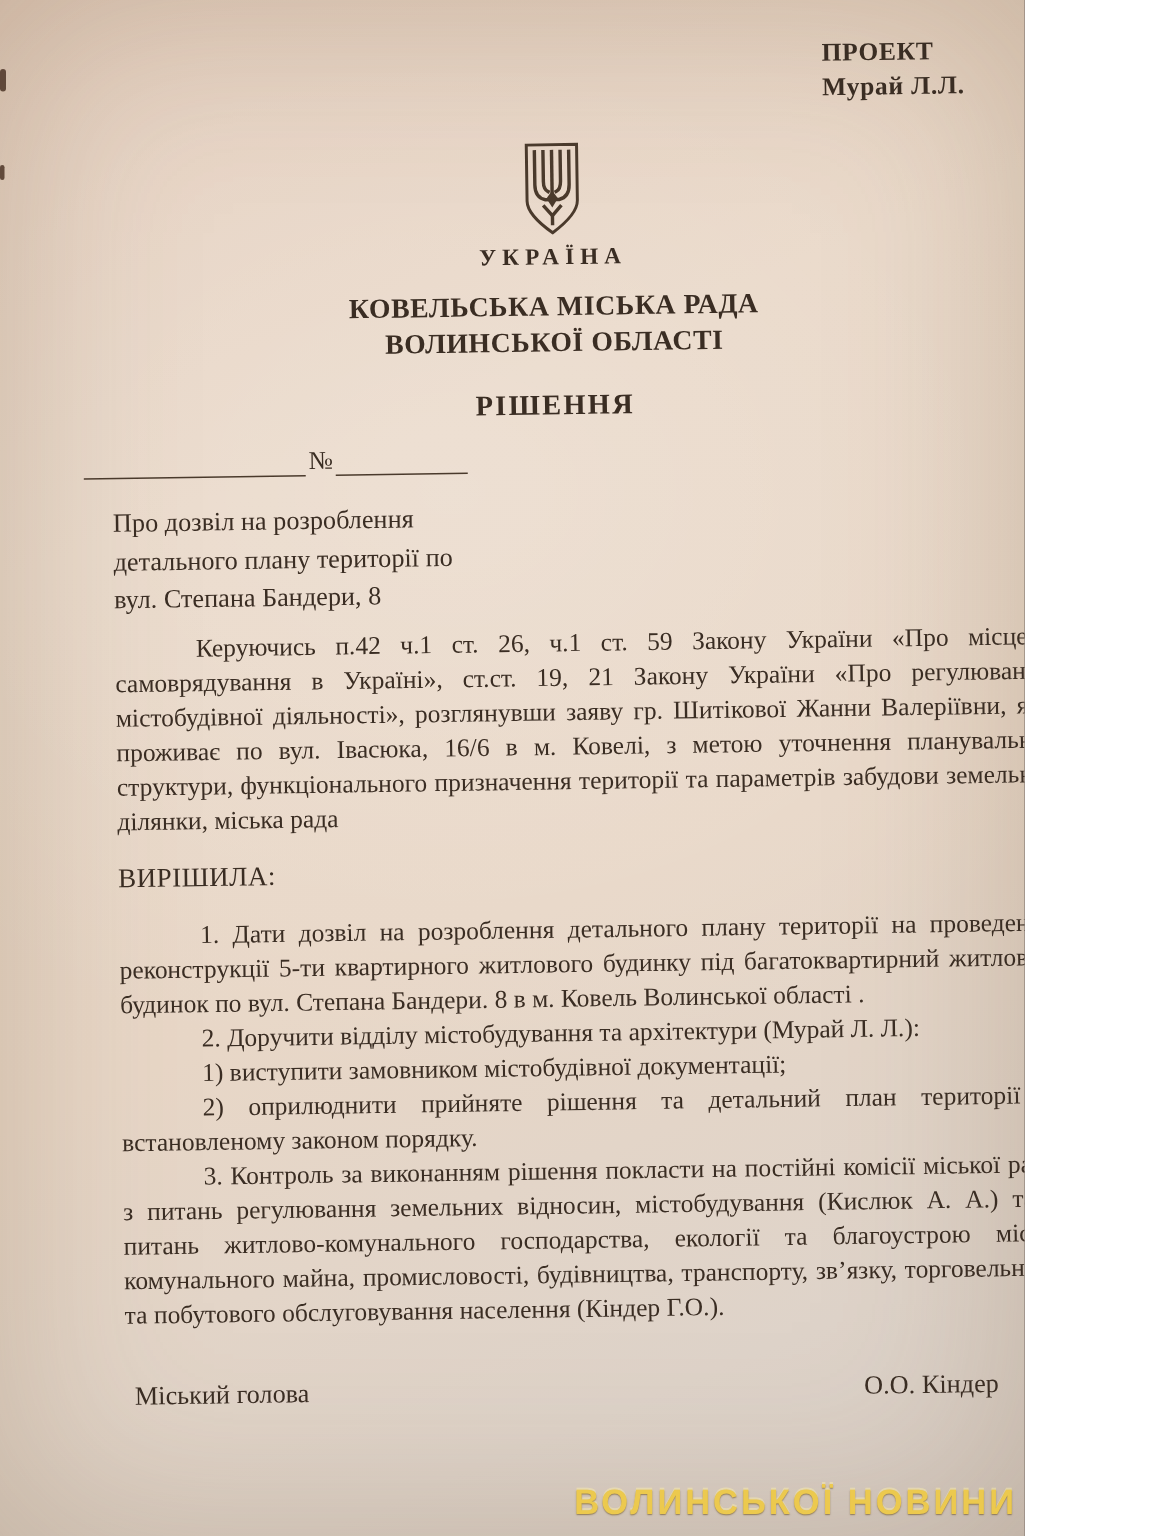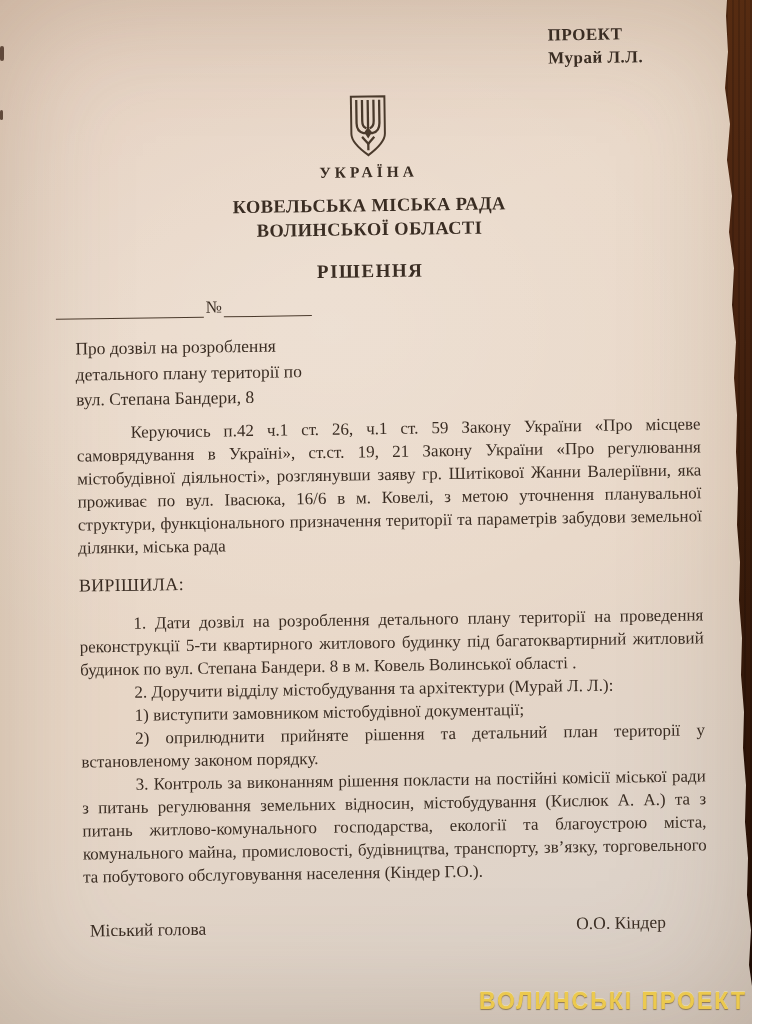--- a/index.html
+++ b/index.html
@@ -1,18 +1,18 @@
 <!DOCTYPE html>
 <html><head>
 <meta charset="utf-8">
 <style>
   html,body{margin:0;padding:0;}
   .photo{
     position:relative;
-    width:752px;height:1024px;
+    width:683px;height:1024px;
     overflow:hidden;
     background:#2a1407;
     font-family:"Liberation Serif","DejaVu Serif",serif;
   }
   
   .paper{
     position:absolute;inset:0;
     background:
       radial-gradient(ellipse 820px 640px at 44% 32%, rgba(255,255,255,.20), rgba(255,255,255,0) 62%),
       linear-gradient(158deg,#e4cfbf 0%,#e9d8c8 30%,#e8d7c7 58%,#ded3c9 85%,#d8cec6 100%);
@@ -148,14 +148,14 @@
 
     <div class="signature">
       <span>Міський голова</span>
       <span>О.О. Кіндер</span>
     </div>
 
   </div>
 
   <div class="table-edge"></div>
 
-  <div class="watermark">ВОЛИНСЬКІ ПРОЕКТ</div>
+  <div class="watermark">ВОЛИНСЬКОЇ НОВИНИ</div>
 </div>
 
 </body></html>

